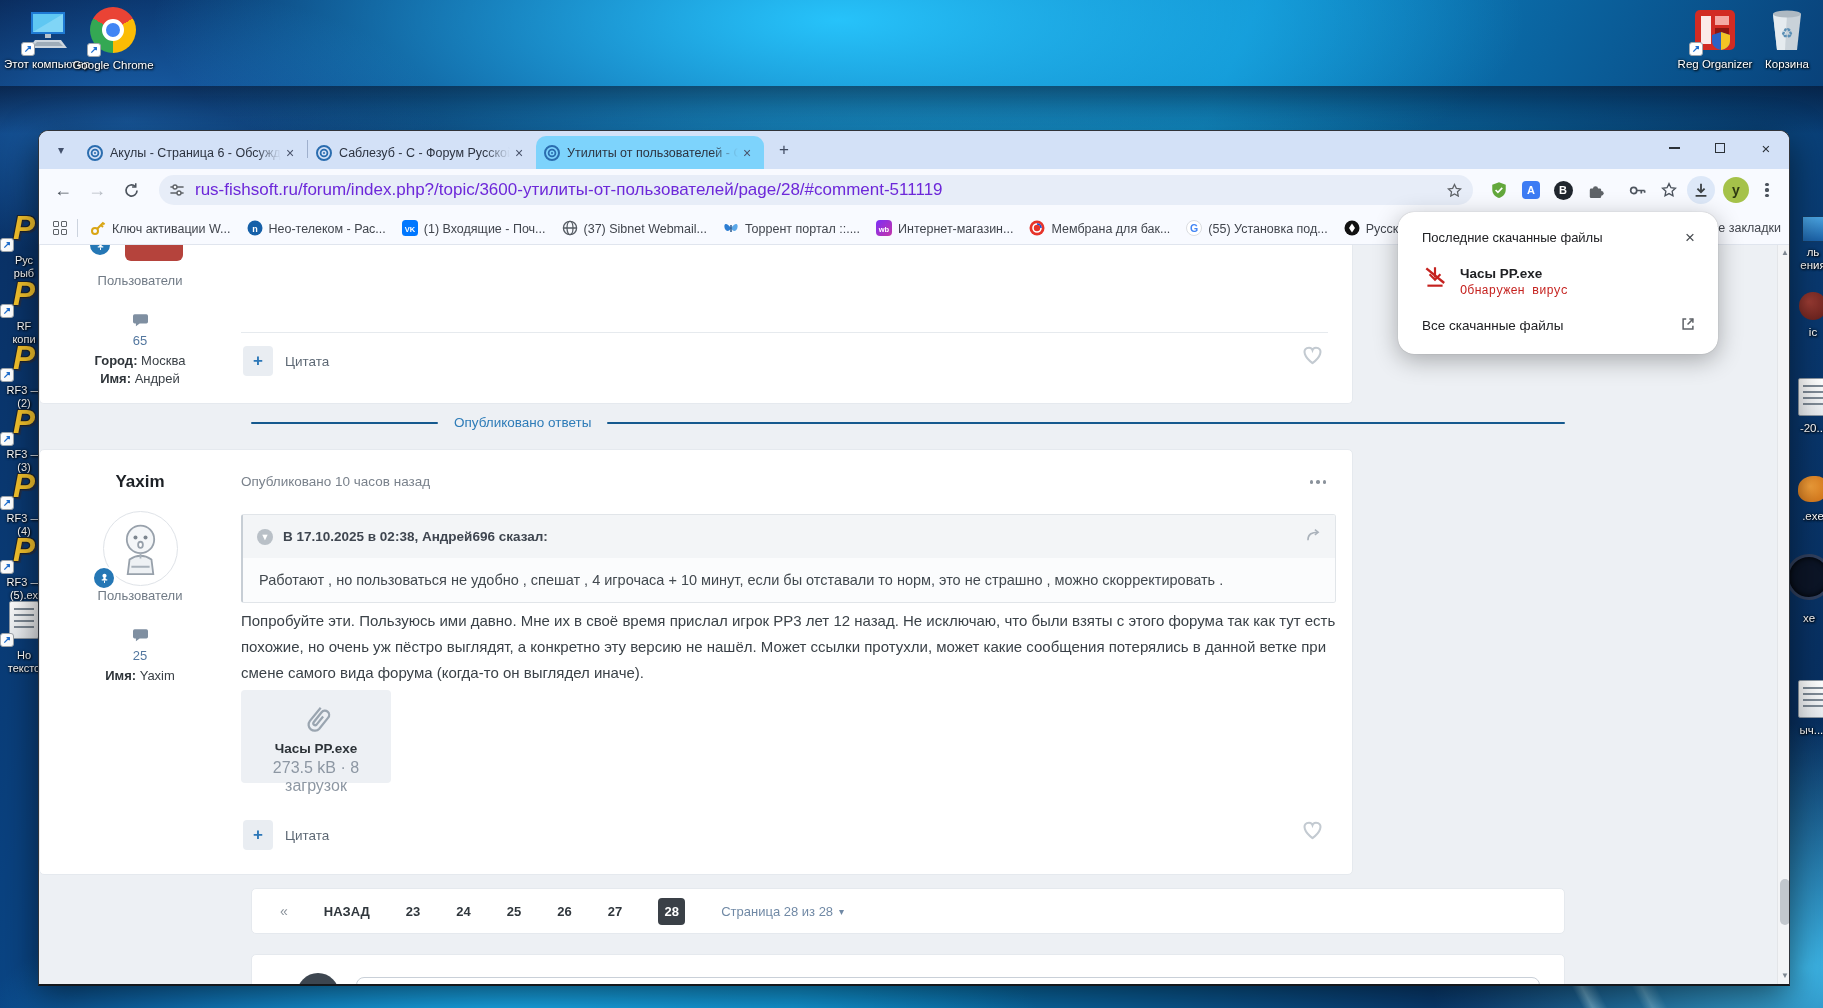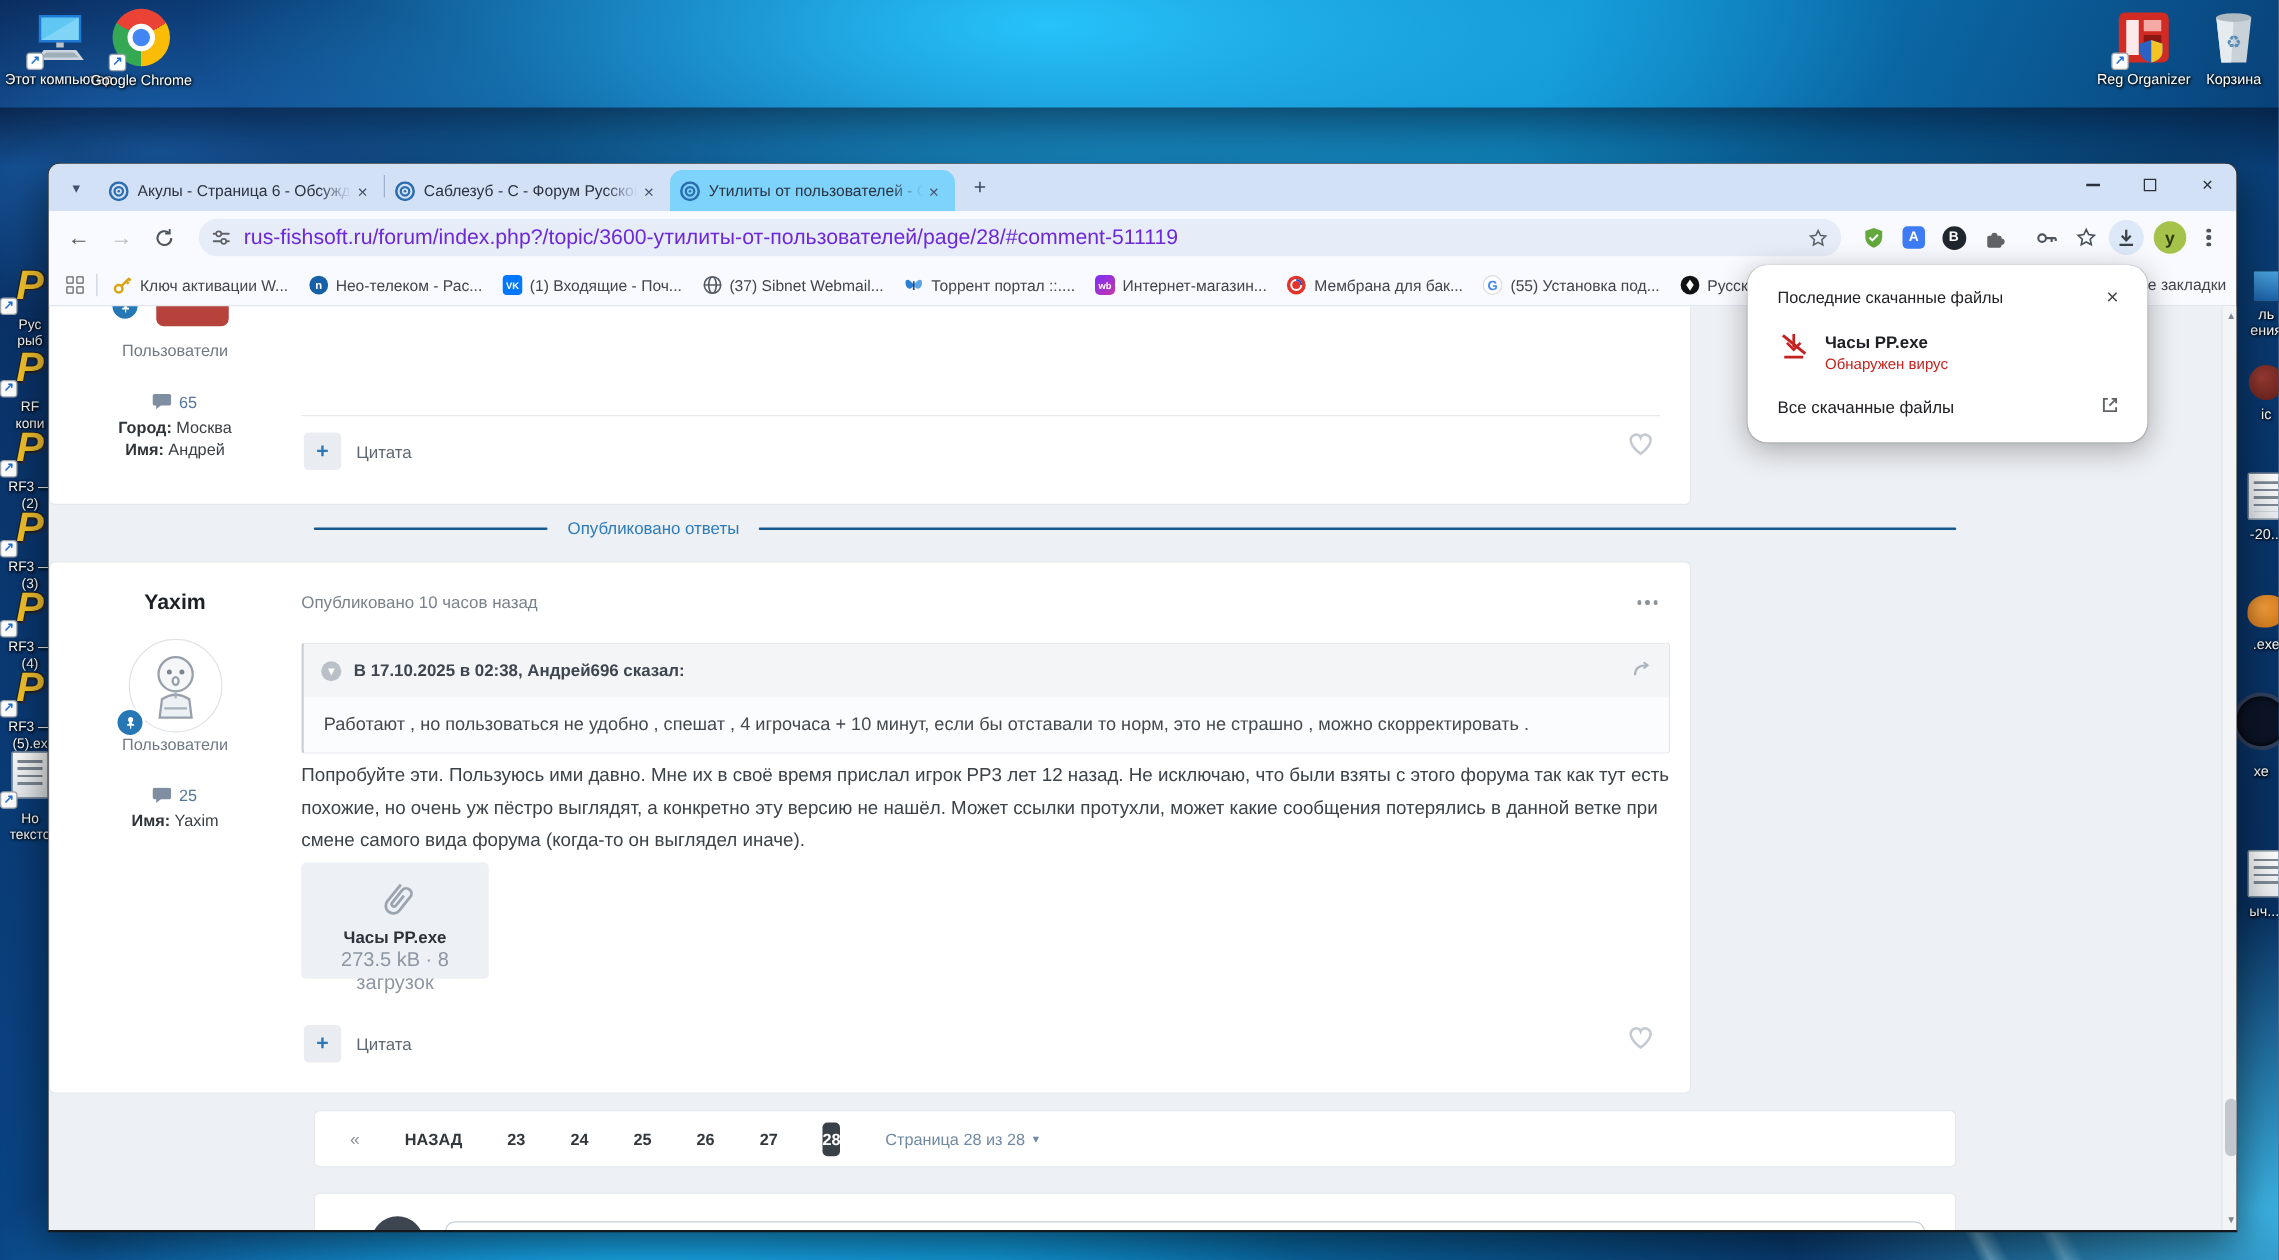--- a/index.html
+++ b/index.html
@@ -95,21 +95,21 @@
   #page { position:absolute; left:0; top:114px; width:1738px; bottom:0; background:#edf0f4; overflow:hidden; }
   #pscroll { position:absolute; left:1738px; top:114px; width:14px; bottom:0; background:#f3f4f6;
     border-left:1px solid #e3e5e8; }
   #pscroll .arr { position:absolute; left:0; width:14px; height:14px; color:#7e8791; font-size:8px;
     display:flex; align-items:center; justify-content:center; cursor:pointer; }
   #pscroll .thumb { position:absolute; left:2px; width:10px; top:634px; height:46px; background:#c2c7cd;
     border-radius:5px; cursor:pointer; }
   .card { background:#fff; border:1px solid #e5e9ee; border-radius:5px; position:absolute; width:1314px; }
   .membercol { position:absolute; left:0; top:0; width:200px; text-align:center; }
   .grp { font-size:13px; color:#707a85; }
-  .stat { font-size:13px; color:#53779f; display:flex; align-items:center; justify-content:center; gap:6px; }
+  .stat { font-size:13px; color:#53779f; display:flex; align-items:center; justify-content:center; gap:6px;flex-direction:column; }
   .kv { font-size:13px; color:#3a4046; }
   .kv b { color:#2e3439; }
   .heart { position:absolute; right:26px; cursor:pointer; }
   .plusbtn { position:absolute; width:30px; height:30px; background:#e9edf2; border-radius:4px; color:#2c77b8;
     font-size:17px; font-weight:bold; display:flex; align-items:center; justify-content:center; cursor:pointer; }
   .quote-lb { position:absolute; font-size:13.5px; color:#5d6874; cursor:pointer; }
 
   .unread { position:absolute; left:212px; width:1314px; display:flex; align-items:center; }
   .unread .line { flex:1; height:2px; background:#15598e; border-radius:2px; }
   .unread .line.l1 { flex:0 0 187px; }
@@ -135,38 +135,38 @@
   .postbody { position:absolute; left:201px; top:158px; width:1095px; font-size:15px; line-height:26px; color:#3b4248; }
   .attach { position:absolute; left:201px; top:240px; width:150px; height:93px; background:#edf0f4;
     border-radius:4px; text-align:center; cursor:pointer; }
   .attach .aname { font-size:13.5px; font-weight:bold; color:#2d3338; margin-top:2px; }
   .attach .ameta { font-size:16px; color:#8d97a3; margin-top:3px; }
 
   .pagbar { position:absolute; left:212px; top:643px; width:1314px; height:46px; background:#fff;
     border:1px solid #e5e9ee; border-radius:5px; display:flex; align-items:center; padding-left:28px; }
   .pg { font-size:13px; font-weight:bold; color:#30373d; margin-right:36px; cursor:pointer; }
   .pg.sym { color:#8a929b; font-weight:normal; font-size:14px; }
-  .pg.active { background:#3a4047; color:#fff; width:14px; height:27px; border-radius:4px; display:flex;
+  .pg.active { background:#3a4047; color:#fff; width:27px; height:27px; border-radius:4px; display:flex;
     align-items:center; justify-content:center; }
   .pginfo { font-size:13px; color:#7089a5; cursor:pointer; display:flex; align-items:center; gap:6px; }
 
   .replycard { position:absolute; left:212px; top:709px; width:1314px; height:64px; background:#fff;
     border:1px solid #e5e9ee; border-radius:5px; }
   .reply-av { position:absolute; left:45px; top:18px; width:42px; height:42px; border-radius:50%; background:#3d4650; }
   .reply-input { position:absolute; left:104px; right:24px; top:22px; height:40px; border:1px solid #c9d0d8;
     border-radius:8px; background:#fff; cursor:text; }
 
   
   #dlpopup { position:absolute; left:1398px; top:212px; width:320px; height:142px; background:#fff;
     border-radius:16px; box-shadow:0 6px 24px rgba(0,0,0,.3), 0 0 1px rgba(0,0,0,.3); z-index:60; }
   #dlpopup .dp-title { position:absolute; left:24px; top:18px; font-size:13px; font-weight:500; color:#202124; }
   #dlpopup .dp-close { position:absolute; right:16px; top:14px; width:24px; height:24px; display:flex;
     align-items:center; justify-content:center; font-size:17px; color:#474b50; cursor:pointer; }
   #dlpopup .dp-name { position:absolute; left:62px; top:54px; font-size:13.5px; font-weight:bold; color:#202124; cursor:pointer; }
-  #dlpopup .dp-status { position:absolute; left:62px; top:72px; font-size:12px; color:#c5221f; }
+  #dlpopup .dp-status { position:absolute; left:62px; top:72px; font-size:12px; color:#c5221f;font-family:Liberation Mono, monospace; }
   #dlpopup .dp-footer { position:absolute; left:24px; top:106px; font-size:13.5px; color:#202124; cursor:pointer; }
   #dlpopup .dp-ext { position:absolute; right:22px; top:104px; cursor:pointer; }
 </style>
 </head>
 <body>
 
 <div id="screen">
 
   <div class="dicon" style="left:4px; top:6px;">
     <div class="dimg">

